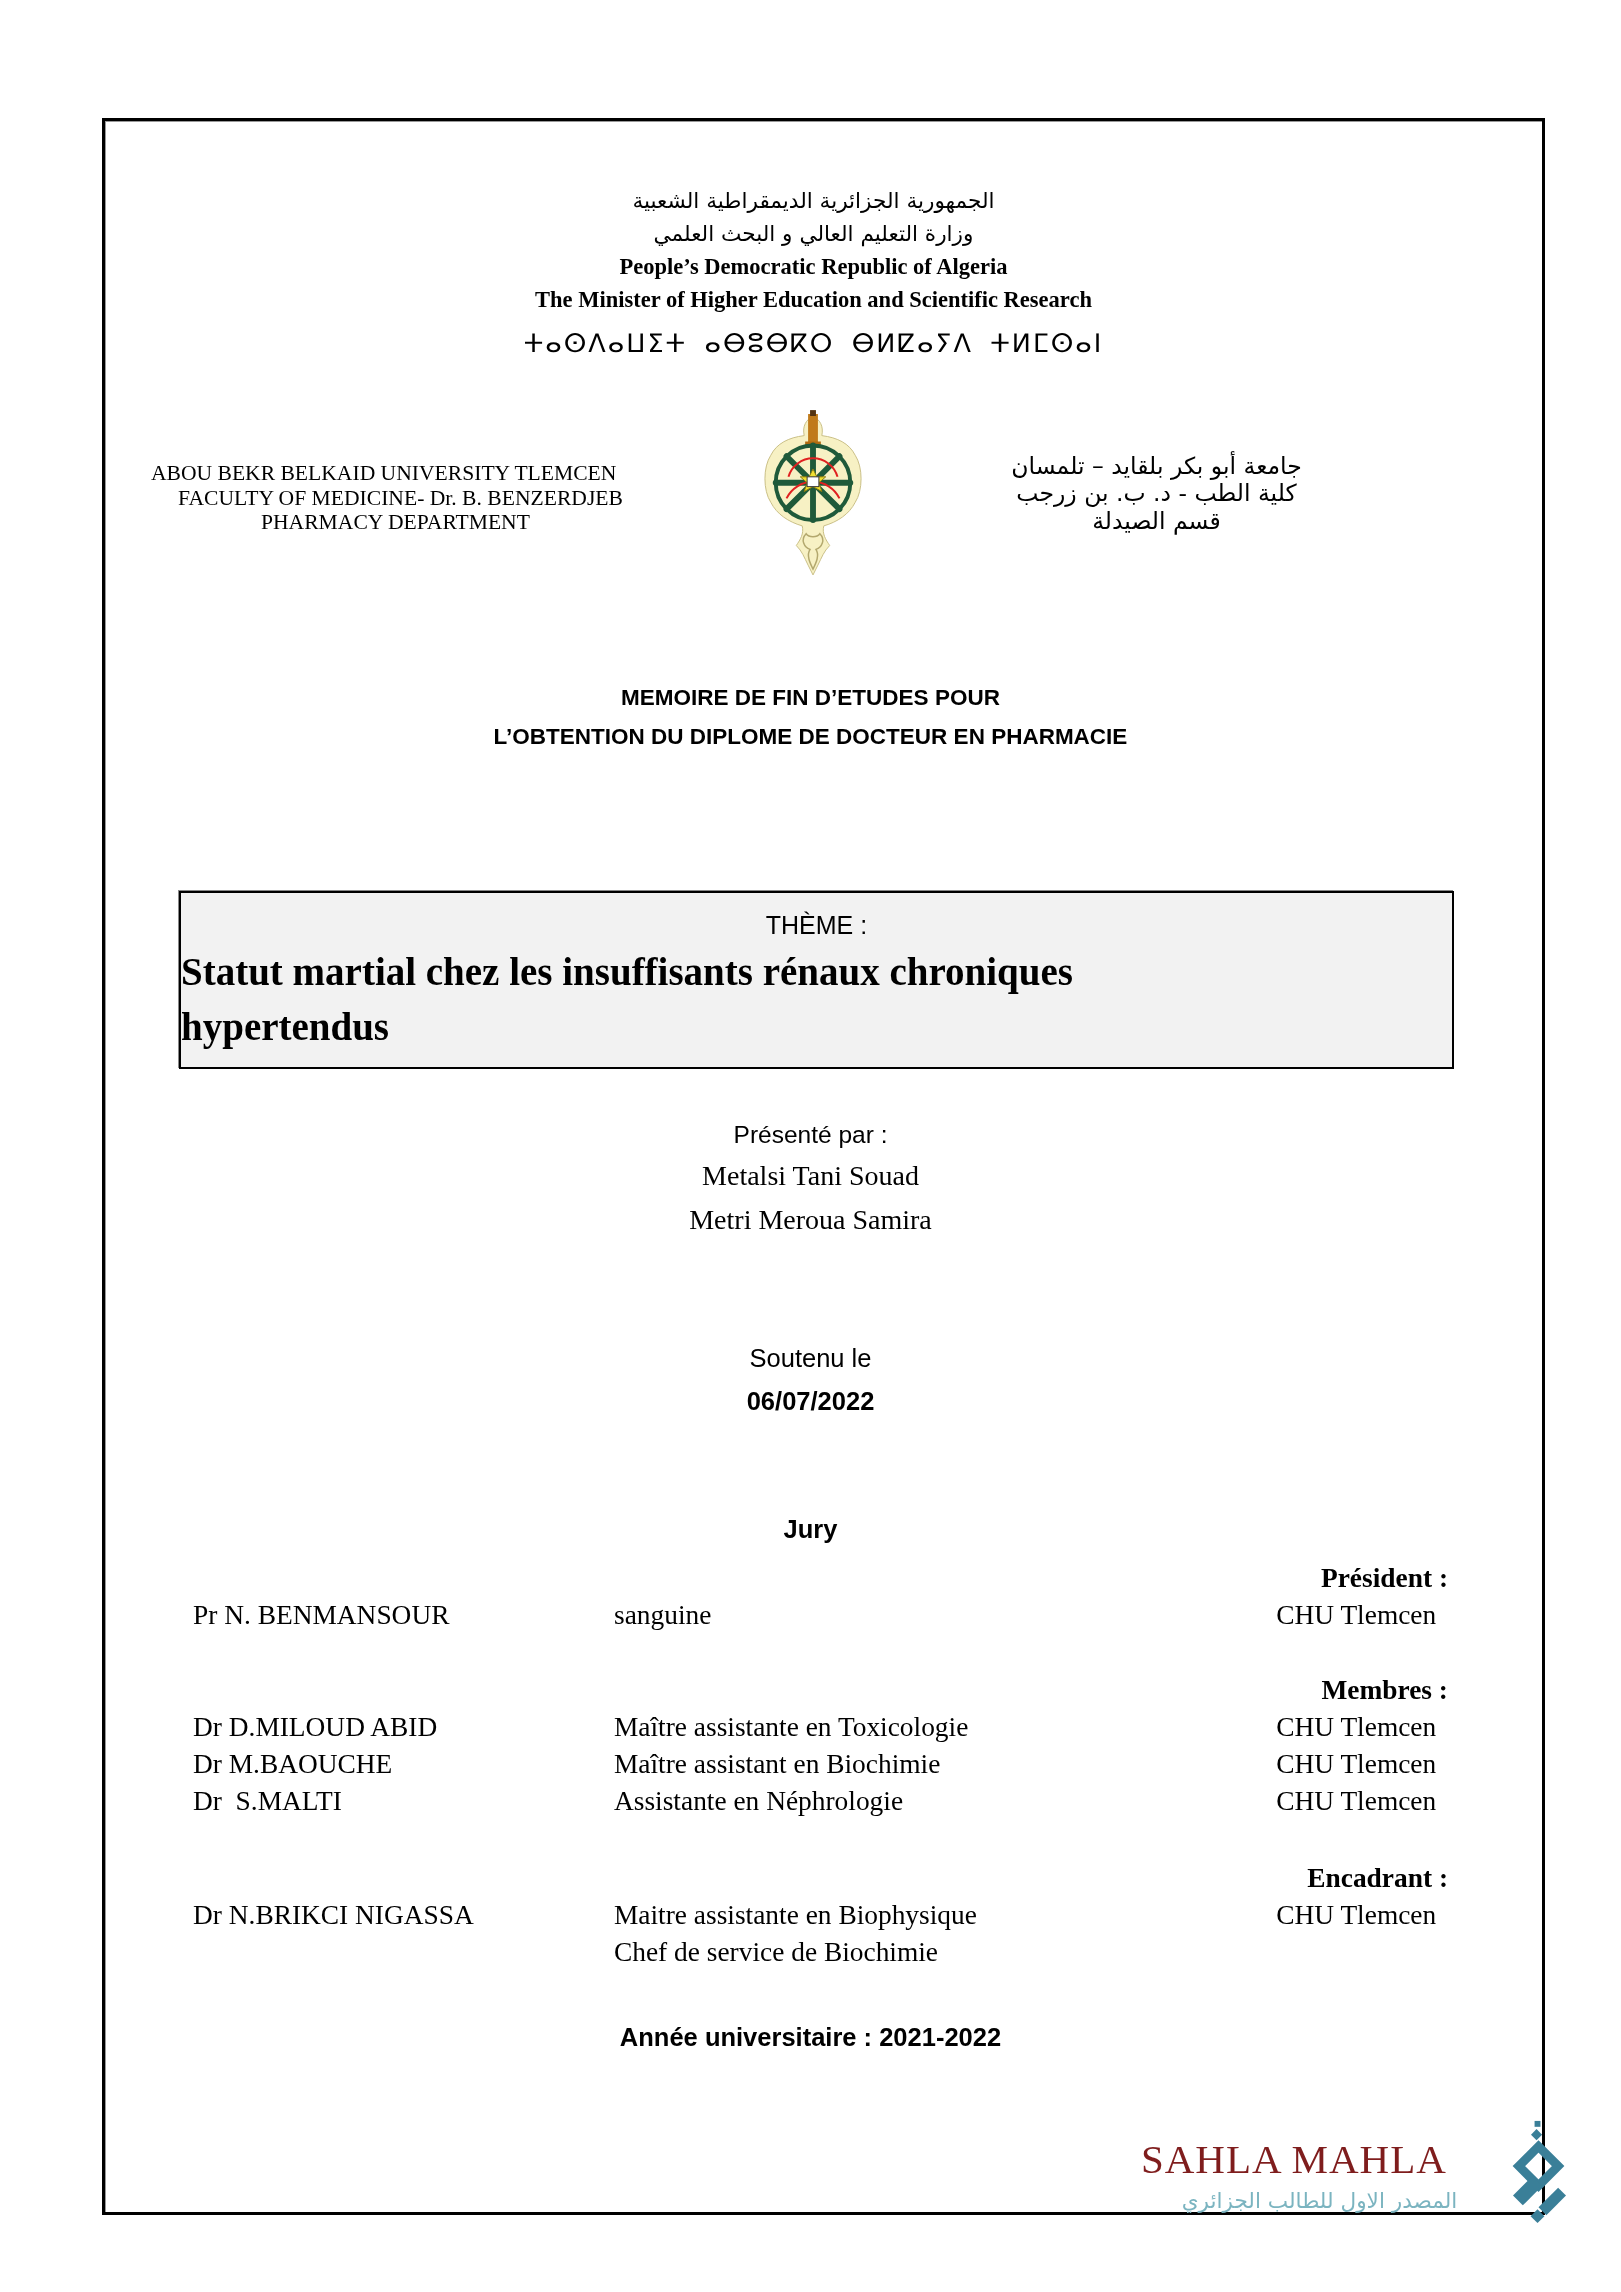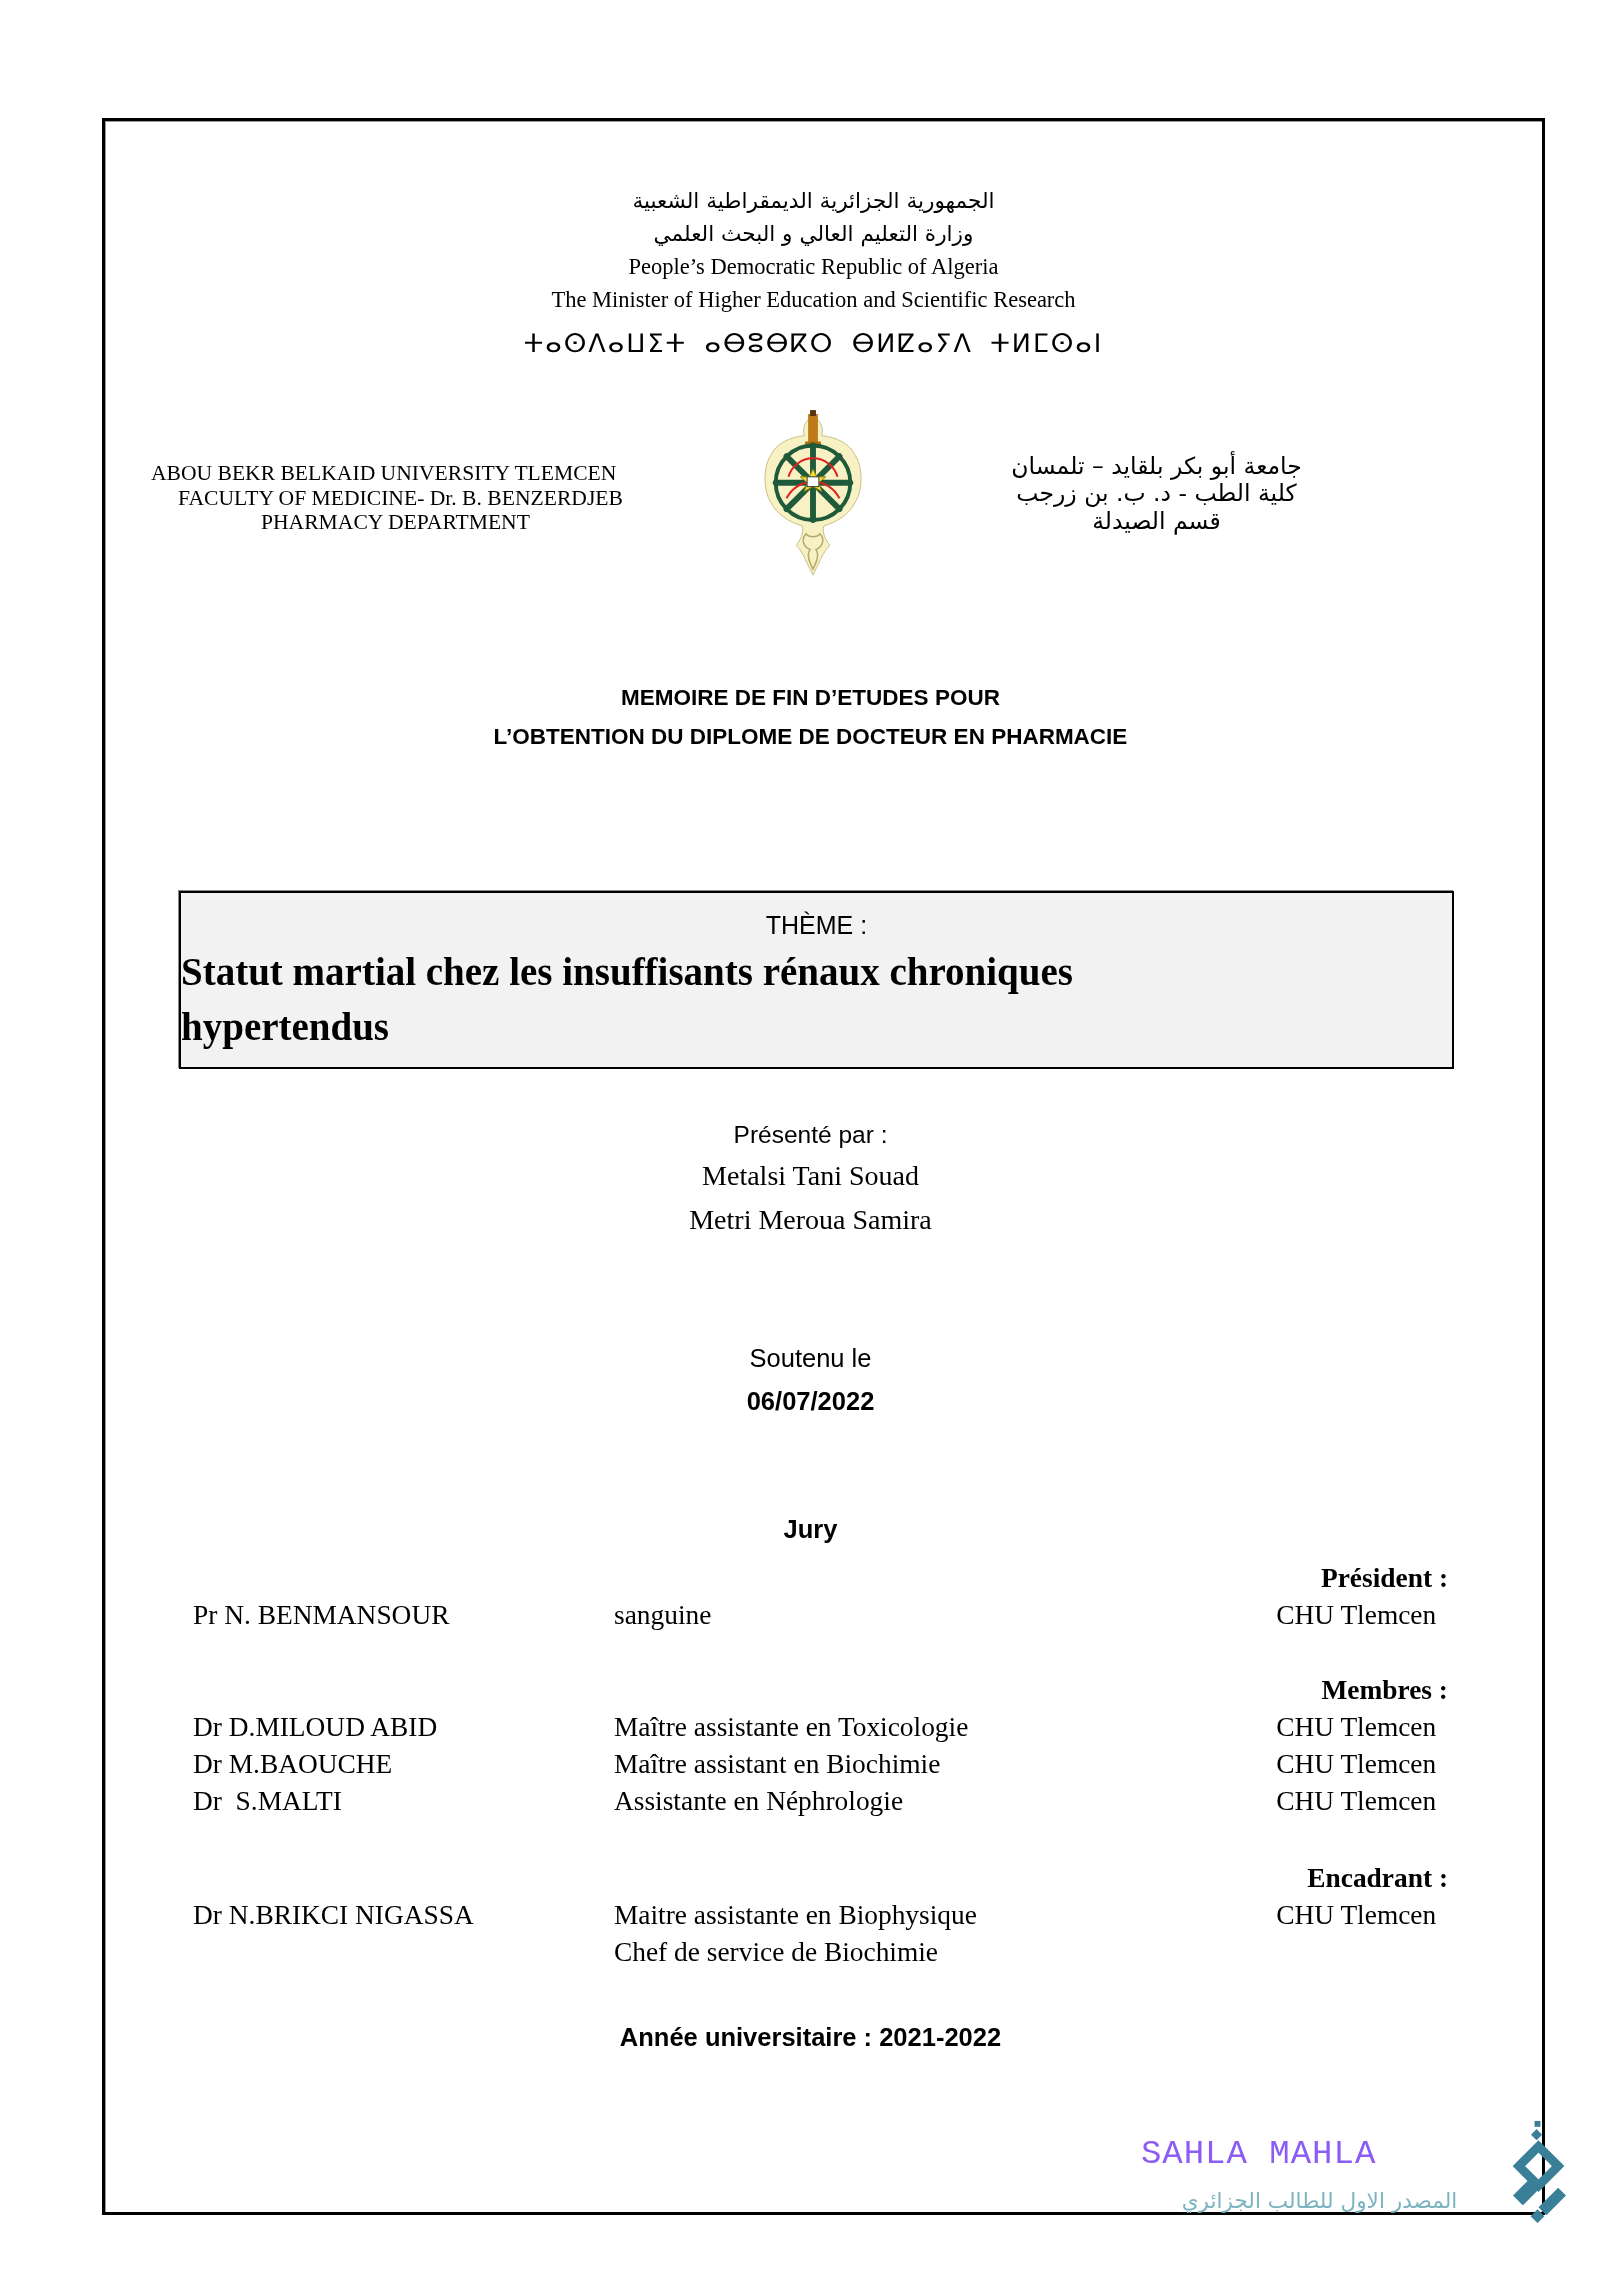--- a/index.html
+++ b/index.html
@@ -12,21 +12,21 @@
   #page-frame {
     position: absolute; left: 102px; top: 118px; width: 1437px; height: 2091px;
     border: 3.9px solid #000;
     box-shadow: inset 1px 1px 0 #999;
   }
 
   
   #gov-header { left: 294px; top: 184px; width: 1039px; }
   .arabic { direction: rtl; unicode-bidi: embed; font-family: "DejaVu Sans", sans-serif; }
   #gov-header .ar { font-size: 21.6px; line-height: 33px; }
-  #gov-header .en { font-size: 22.5px; line-height: 33px; }
+  #gov-header .en { font-size: 22.5px; line-height: 33px; font-weight: bold; }
   #gov-header .tif { font-size: 25.5px; line-height: 47px; letter-spacing: 2px; margin-top: 5.9px; font-family: Liberation Mono, monospace; }
 
   #univ-en { left: 147px; top: 461px; width: 559px; font-size: 21.6px; line-height: 24.5px; }
   #univ-en div { white-space: nowrap; }
   #univ-ar { left: 990px; top: 453px; width: 333px; font-size: 23.5px; line-height: 27.4px; text-align: center; }
 
   #emblem { left: 761px; top: 408px; width: 104px; height: 171px; }
 
   #memoire-title { left: 294px; top: 678px; width: 1033px; font-size: 22.5px; line-height: 39px; font-weight: bold; }
 
@@ -55,21 +55,21 @@
   .jury-row .jplace { flex: 1; text-align: right; white-space: nowrap; padding-right: 11.8px; }
   .jtitle .line2 { display: block; text-align: left; }
 
   #sec-president { top: 1560px; }
   #sec-members { top: 1672px; }
   #sec-supervisor { top: 1860px; }
 
   #academic-year { left: 294px; top: 2023px; width: 1033px; font-size: 25.5px; font-weight: bold; }
 
   #watermark { left: 1137px; top: 2117px; width: 431px; height: 108px; }
-  #wm-text { position: absolute; left: 3.9px; top: 17.6px; font-size: 34px; letter-spacing: 1px; color: #8b5cf6; font-family: Liberation Mono, monospace; }
+  #wm-text { position: absolute; left: 3.9px; top: 17.6px; font-size: 41px; letter-spacing: 1px; color: #7f1d1d; font-family: Liberation Serif, serif; }
   #wm-sub { position: absolute; left: 6px; top: 71px; width: 353px; font-size: 21.6px; color: #7bb4c0; text-align: center; }
   #wm-icon { position: absolute; left: 372px; top: 0; width: 59px; height: 108px; }
 </style>
 </head>
 <body>
 
 <div id="page-frame"></div>
 
 <div id="gov-header" class="abs center">
   <div class="ar arabic">الجمهورية الجزائرية الديمقراطية الشعبية</div>

